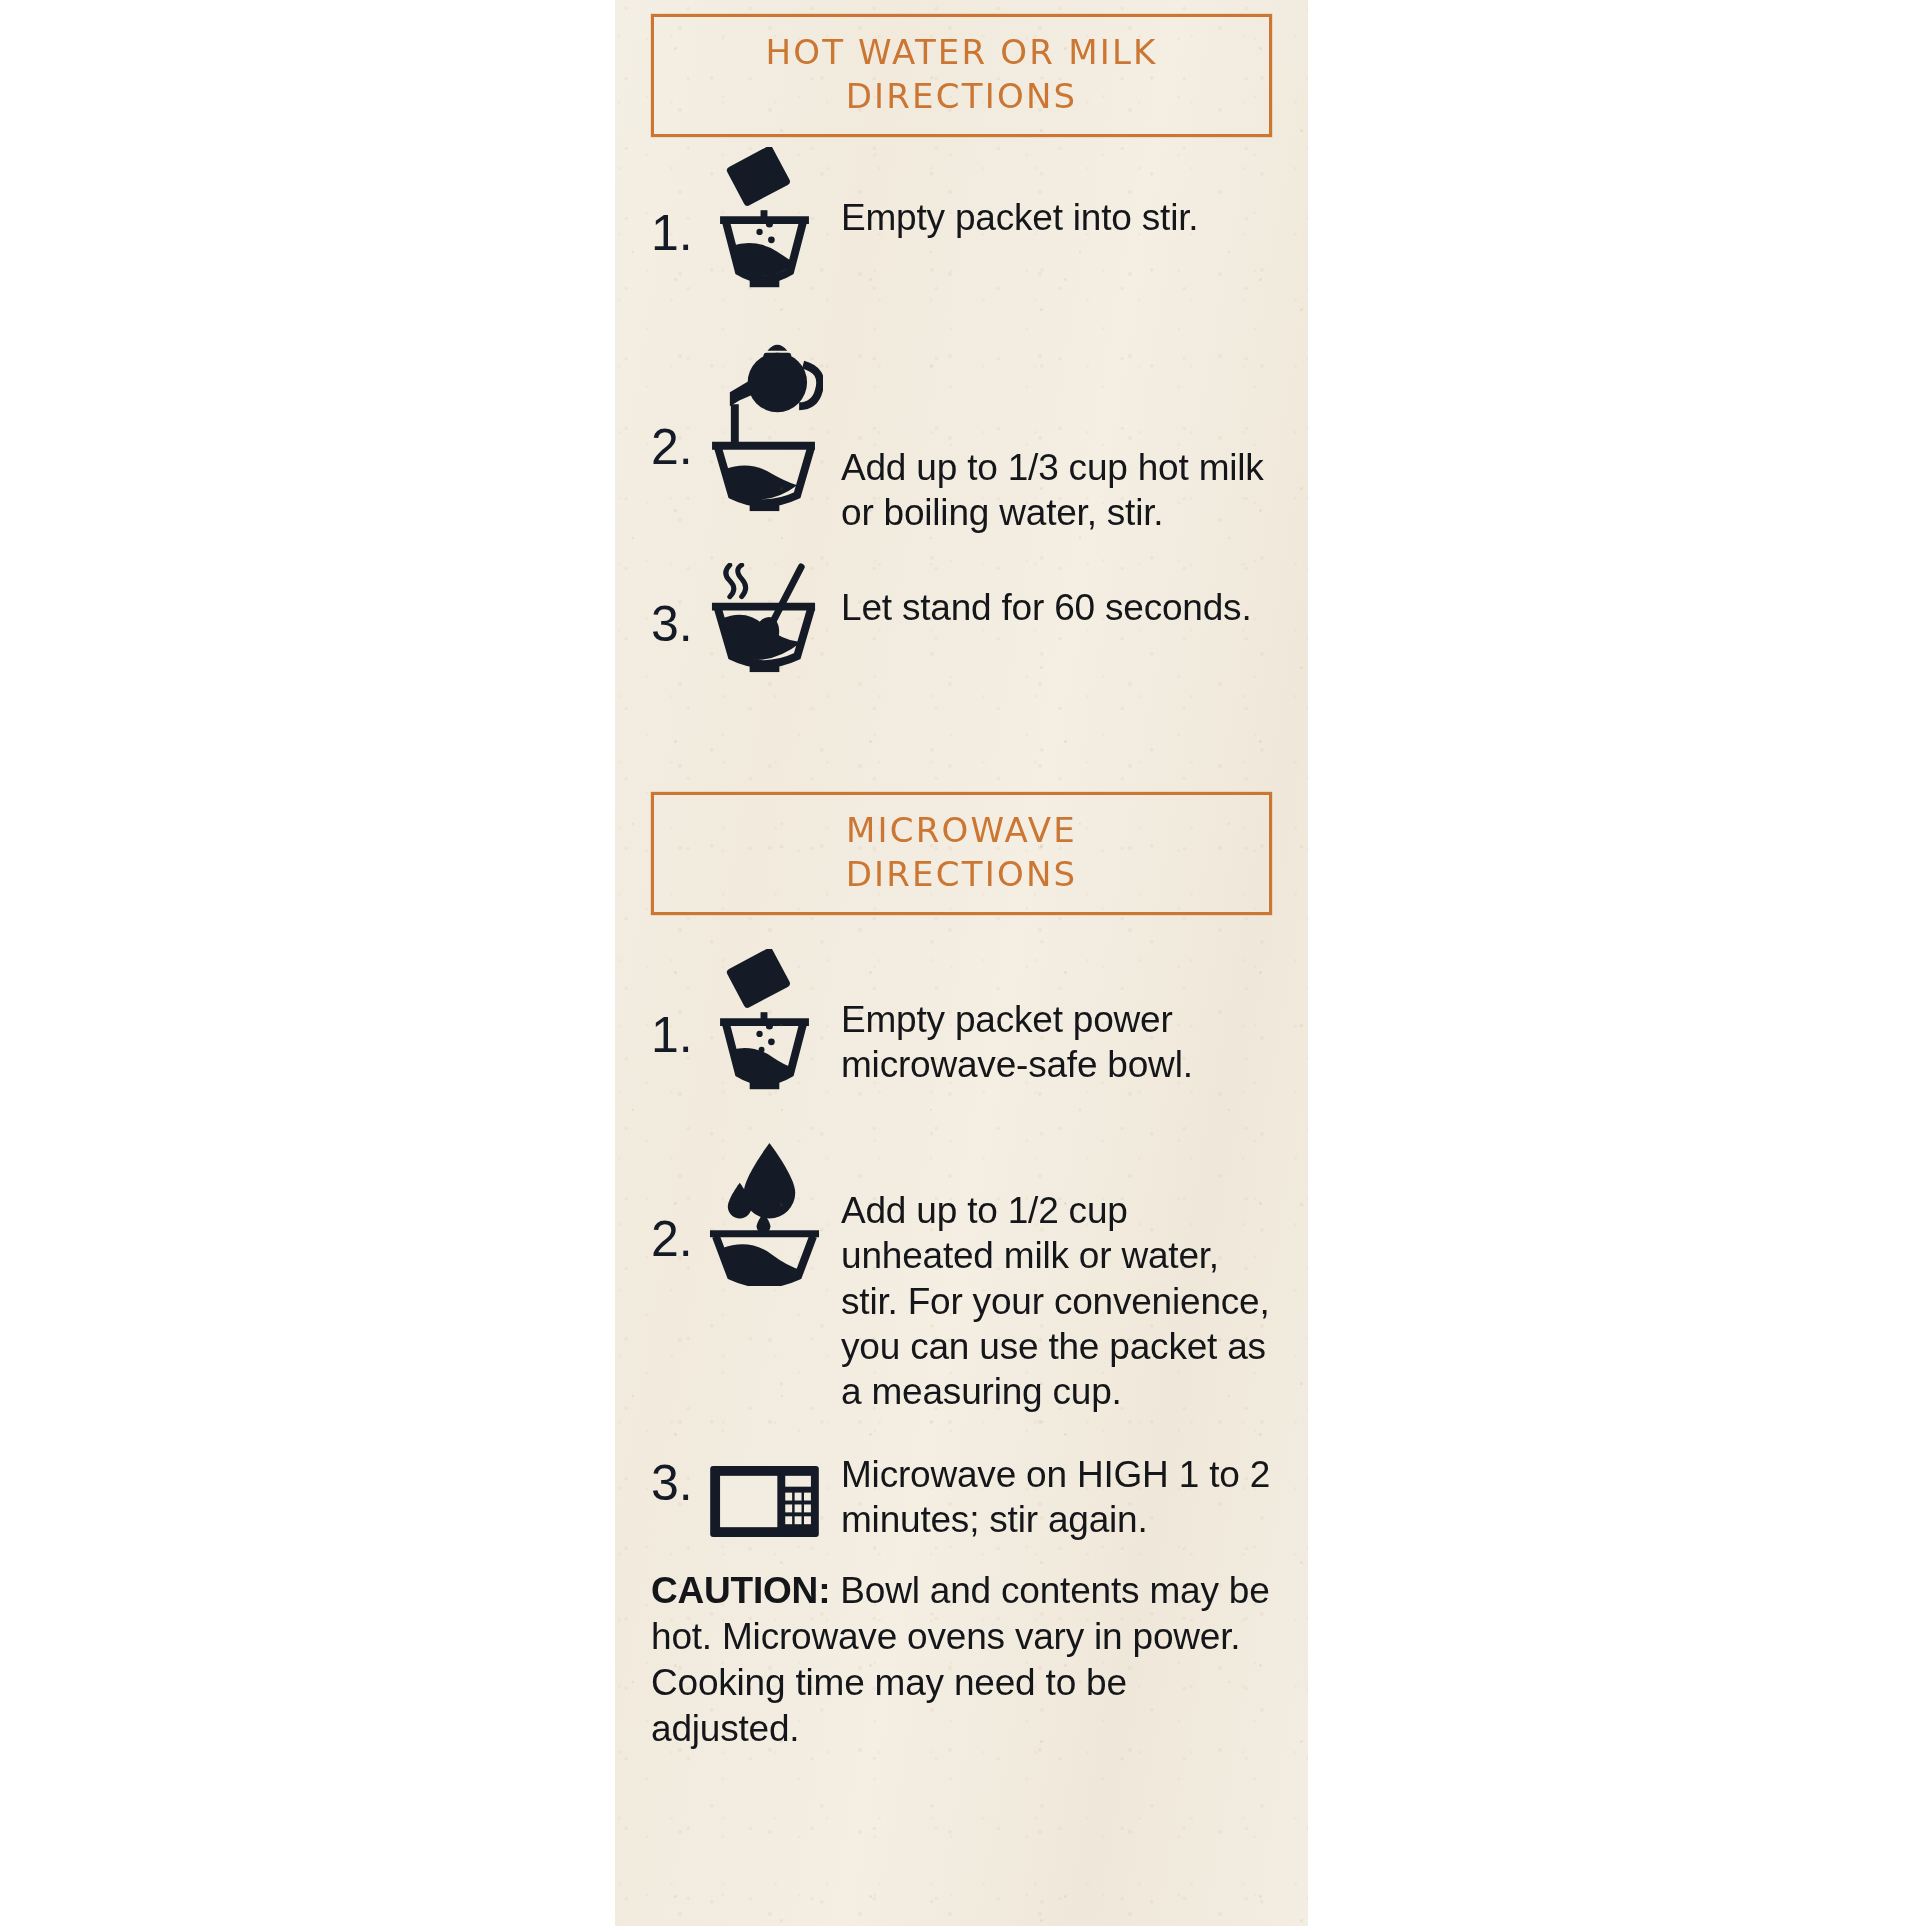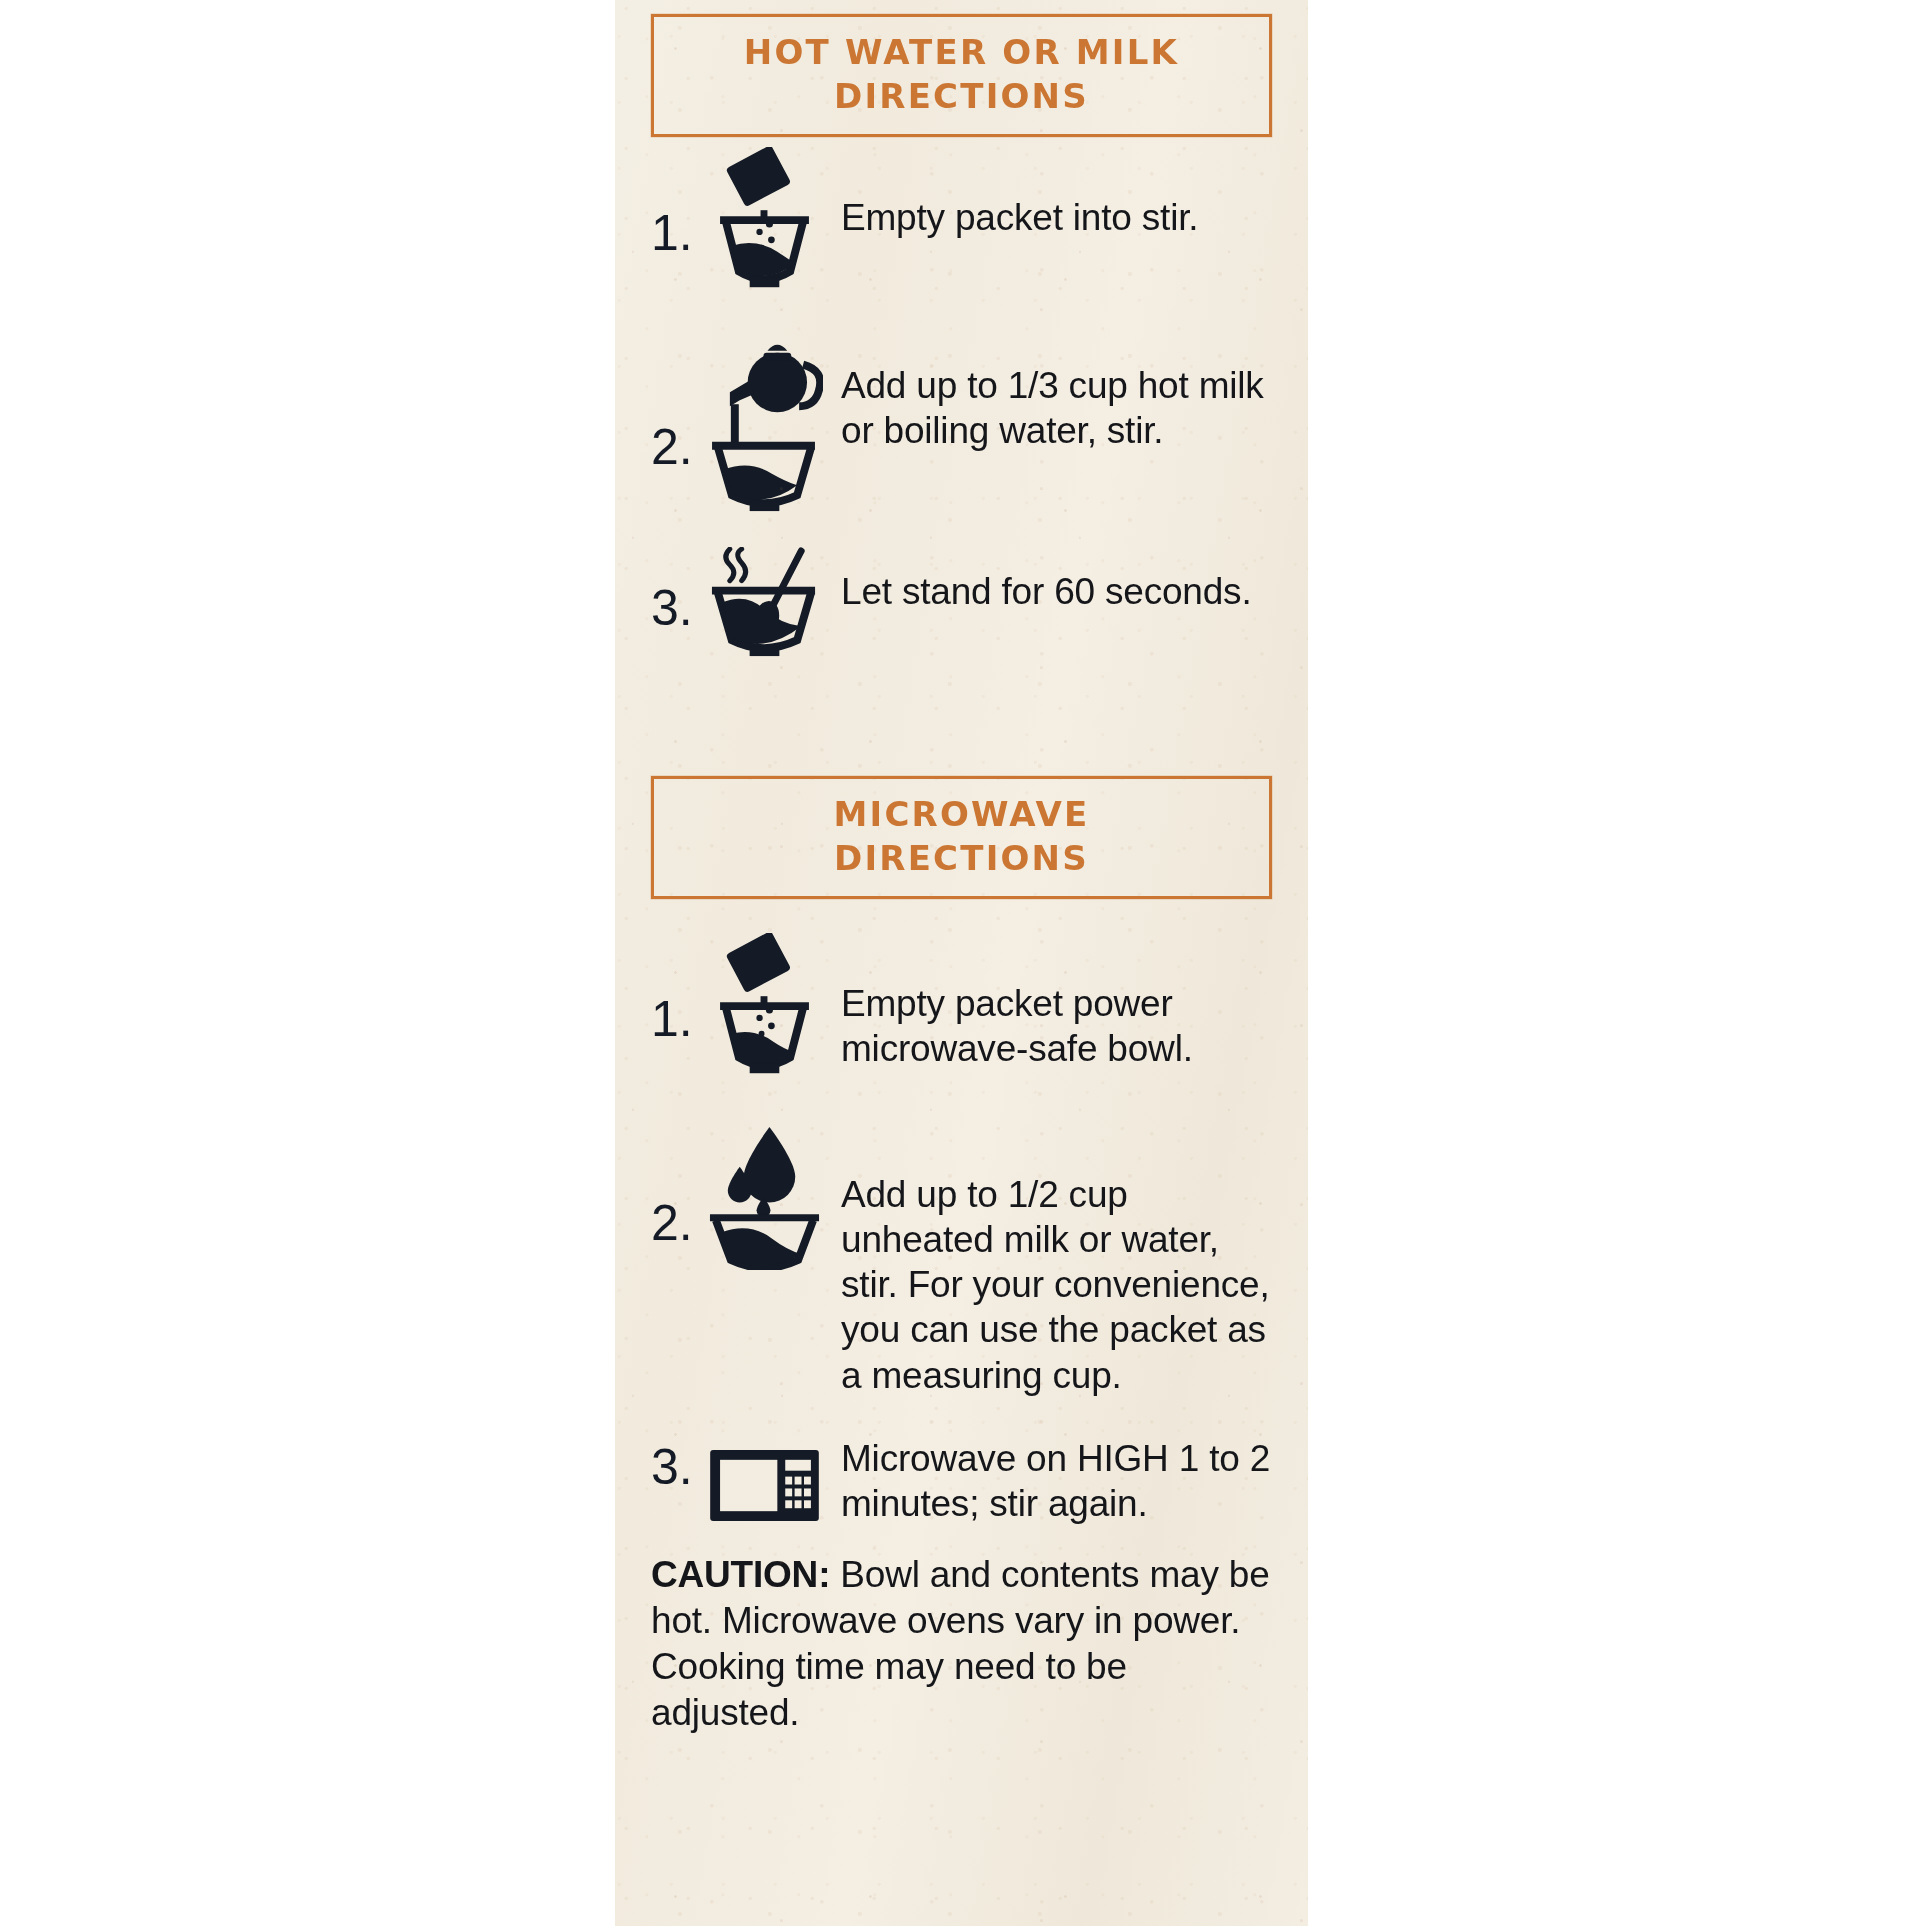--- a/index.html
+++ b/index.html
@@ -45,21 +45,21 @@
     background-size: 195px 231px, 260px 179px, 149px 286px;
     opacity: .85;
   }
 
   
   .section-head {
     position: relative;
     border: 3px solid #cb7733;
     color: #cb7733;
     text-align: center;
-    font-weight: bold;
+    font-weight: normal;
     font-size: 34px;
     letter-spacing: 2.2px;
     line-height: 1.28;
     padding: 14px 10px 16px;
     text-transform: uppercase;
     font-family: "DejaVu Sans", sans-serif;
     box-shadow: 0 0 0 0.5px rgba(203,119,51,0.35);
   }
   .section-head .l2 { display: block; }
 
@@ -101,21 +101,21 @@
     letter-spacing: -0.2px;
   }
 
   
   #hot-step-1 { margin-top: 8px; }
   #hot-step-1 .step-num { margin-top: 61px; }
   #hot-step-1 .step-text { margin-top: 48px; }
 
   #hot-step-2 { margin-top: 26px; }
   #hot-step-2 .step-num { margin-top: 91px; }
-  #hot-step-2 .step-text { margin-top: 32px; }
+  #hot-step-2 .step-text { margin-top: 114px; }
 
   #hot-step-3 { margin-top: 28px; }
   #hot-step-3 .step-num { margin-top: 36px; }
   #hot-step-3 .step-text { margin-top: 22px; }
 
   #mw-step-1 { margin-top: 34px; }
   #mw-step-1 .step-num { margin-top: 61px; }
   #mw-step-1 .step-text { margin-top: 48px; }
 
   #mw-step-2 { margin-top: 30px; }

